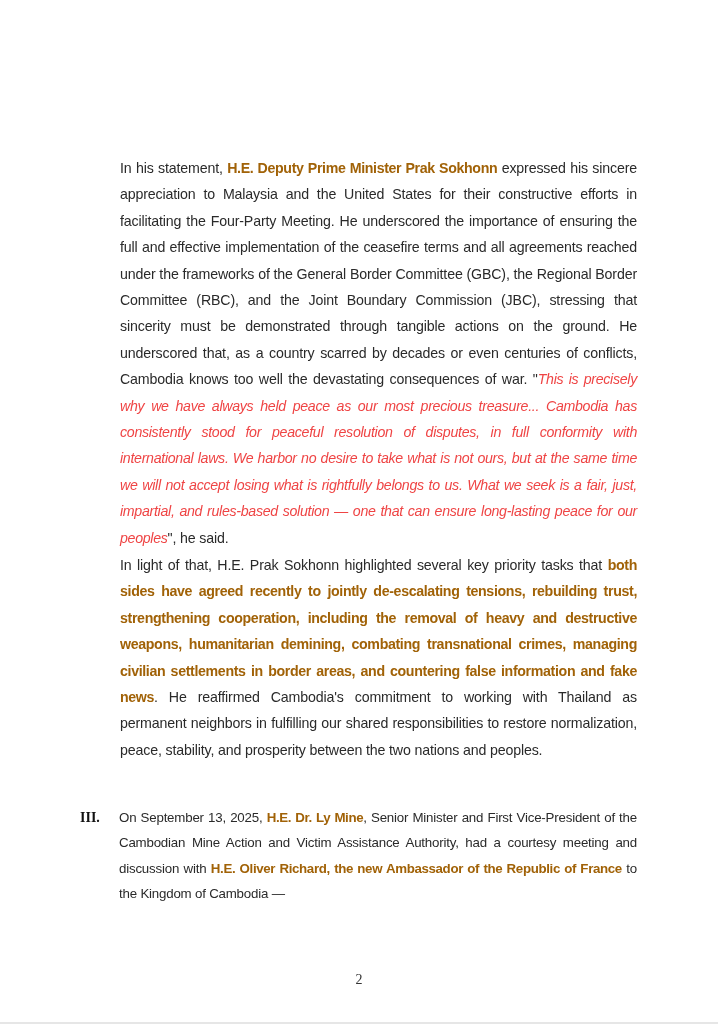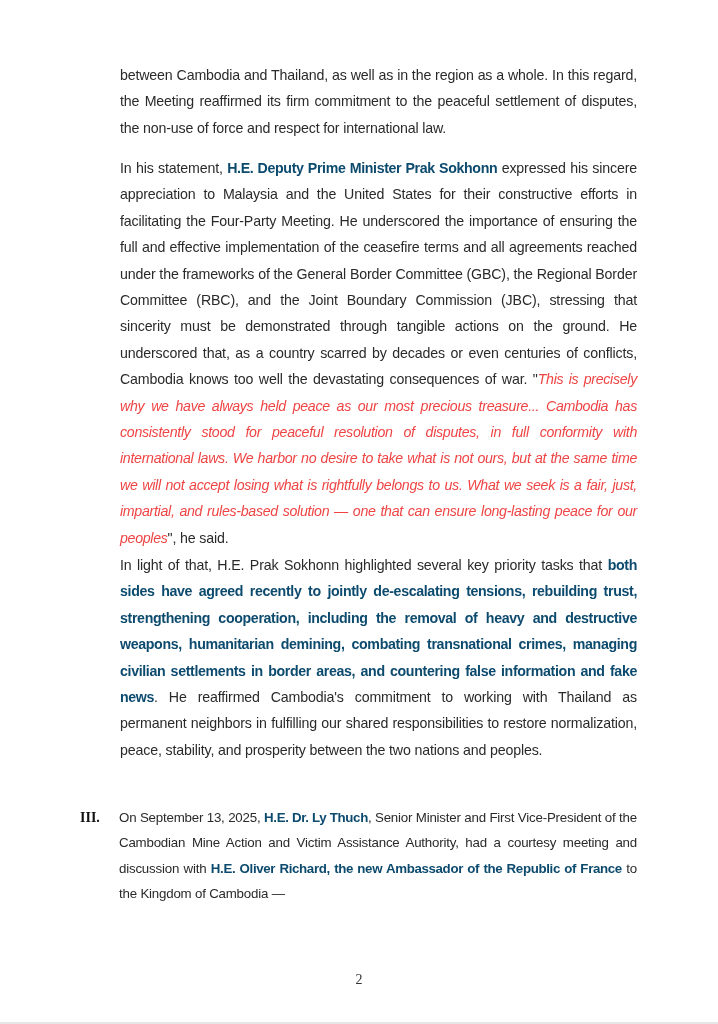--- a/index.html
+++ b/index.html
@@ -11,21 +11,21 @@
   .bottom-edge {
     position: absolute; left: 0; bottom: 0; width: 718px; height: 2px; background: #e6e6e6;
   }
   .body-text {
     position: absolute; left: 120px; width: 517px;
     font-family: "Liberation Sans", sans-serif;
     font-size: 14.2px; line-height: 26.4px; color: #2a2a2a;
     text-align: justify; letter-spacing: -0.15px;
   }
   .para { margin: 0; }
-  .b { font-weight: bold; color: #0c4a6e; letter-spacing: -0.35px; }
+  .b { font-weight: bold; color: #a16207; letter-spacing: -0.35px; }
   .bi { font-style: italic; color: #ef4444; letter-spacing: -0.3px; }
   .p1 { top: 62px; }
   .p2 { top: 155px; }
   .p3 { top: 552px; }
   .sec3 {
     position: absolute; left: 80px; top: 805px; width: 560px;
   }
   .sec3-num {
     position: absolute; left: 0; top: 0;
     font-family: "Liberation Serif", serif; font-weight: bold; font-size: 14px; color: #111;
@@ -39,32 +39,29 @@
   .page-number {
     position: absolute; left: 0; width: 718px; top: 972px; text-align: center;
     font-family: "Liberation Serif", serif; font-size: 14px; color: #333;
   }
 </style>
 </head>
 <body>
 
 <div class="page">
 
-  <div class="body-text p1">
-    <p class="para">between Cambodia and Thailand, as well as in the region as a whole. In this regard, the Meeting reaffirmed its firm commitment to the peaceful settlement of disputes, the non-use of force and respect for international law.</p>
-  </div>
 
   <div class="body-text p2">
     <p class="para"><span>In his statement, </span><span class="b">H.E. Deputy Prime Minister Prak Sokhonn</span><span> expressed his sincere appreciation to Malaysia and the United States for their constructive efforts in facilitating the Four-Party Meeting. He underscored the importance of ensuring the full and effective implementation of the ceasefire terms and all agreements reached under the frameworks of the General Border Committee (GBC), the Regional Border Committee (RBC), and the Joint Boundary Commission (JBC), stressing that sincerity must be demonstrated through tangible actions on the ground. He underscored that, as a country scarred by decades or even centuries of conflicts, Cambodia knows too well the devastating consequences of war. "</span><span class="bi">This is precisely why we have always held peace as our most precious treasure... Cambodia has consistently stood for peaceful resolution of disputes, in full conformity with international laws. We harbor no desire to take what is not ours, but at the same time we will not accept losing what is rightfully belongs to us. What we seek is a fair, just, impartial, and rules-based solution — one that can ensure long-lasting peace for our peoples</span><span>", he said.</span></p>
   </div>
 
   <div class="body-text p3">
     <p class="para"><span>In light of that, H.E. Prak Sokhonn highlighted several key priority tasks that </span><span class="b">both sides have agreed recently to jointly de-escalating tensions, rebuilding trust, strengthening cooperation, including the removal of heavy and destructive weapons, humanitarian demining, combating transnational crimes, managing civilian settlements in border areas, and countering false information and fake news</span><span>. He reaffirmed Cambodia's commitment to working with Thailand as permanent neighbors in fulfilling our shared responsibilities to restore normalization, peace, stability, and prosperity between the two nations and peoples.</span></p>
   </div>
 
   <div class="sec3">
     <div class="sec3-num">III.</div>
-    <div class="sec3-text"><span>On September 13, 2025, </span><span class="b">H.E. Dr. Ly Thuch</span><span>, Senior Minister and First Vice-President of the Cambodian Mine Action and Victim Assistance Authority, had a courtesy meeting and discussion with </span><span class="b">H.E. Oliver Richard, the new Ambassador of the Republic of France</span><span> to the Kingdom of Cambodia —</span></div>
+    <div class="sec3-text"><span>On September 13, 2025, </span><span class="b">H.E. Dr. Ly Mine</span><span>, Senior Minister and First Vice-President of the Cambodian Mine Action and Victim Assistance Authority, had a courtesy meeting and discussion with </span><span class="b">H.E. Oliver Richard, the new Ambassador of the Republic of France</span><span> to the Kingdom of Cambodia —</span></div>
   </div>
 
   <div class="page-number">2</div>
 </div>
 <div class="bottom-edge"></div>
 
 </body></html>

